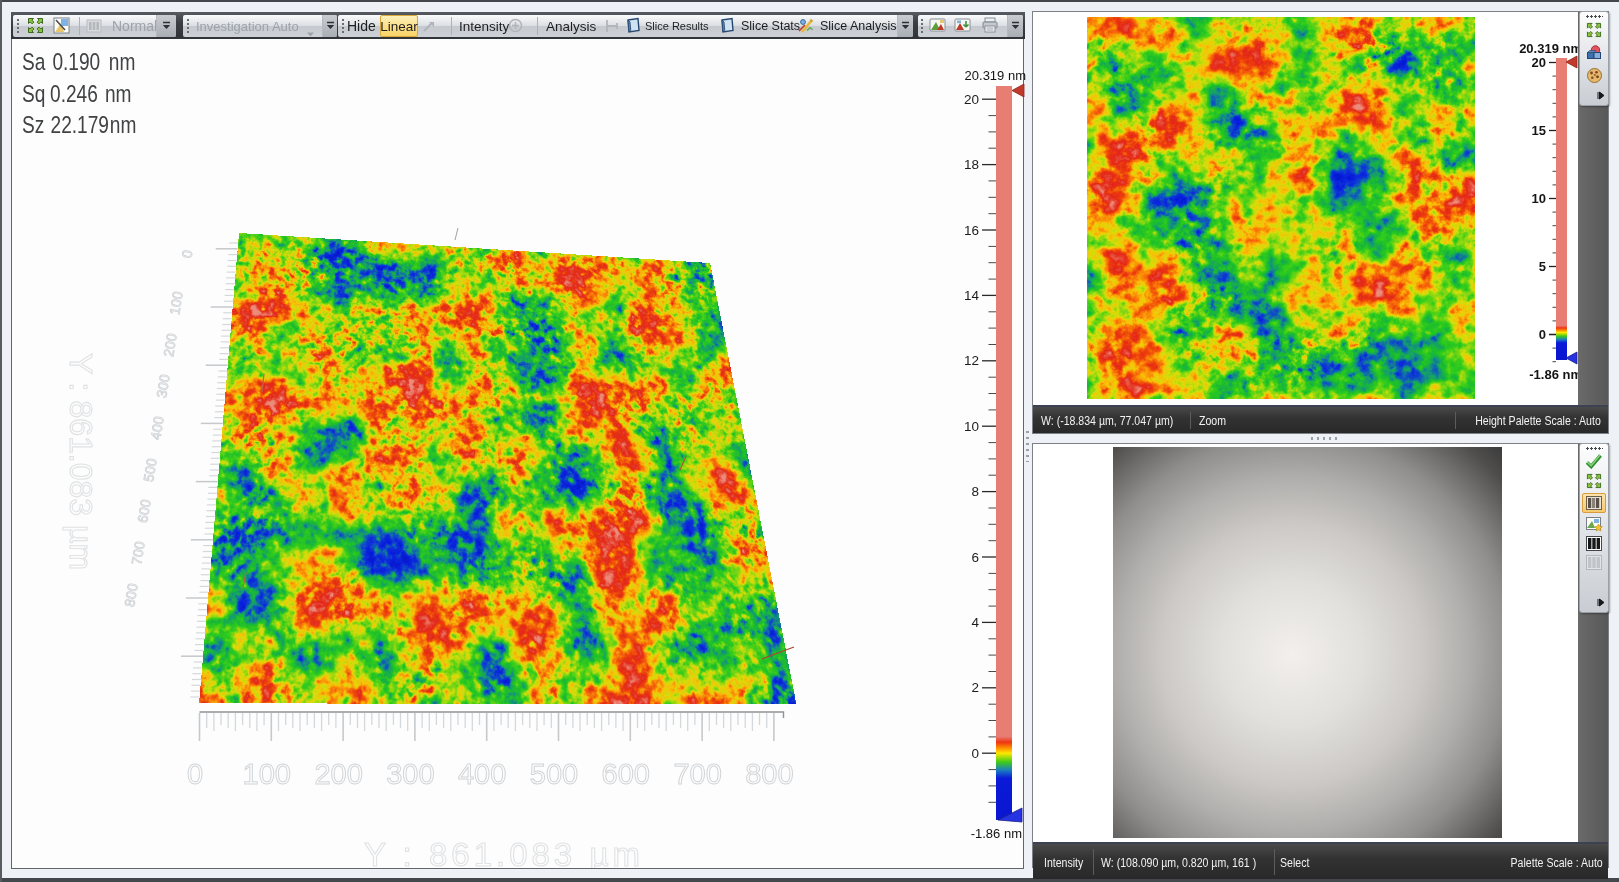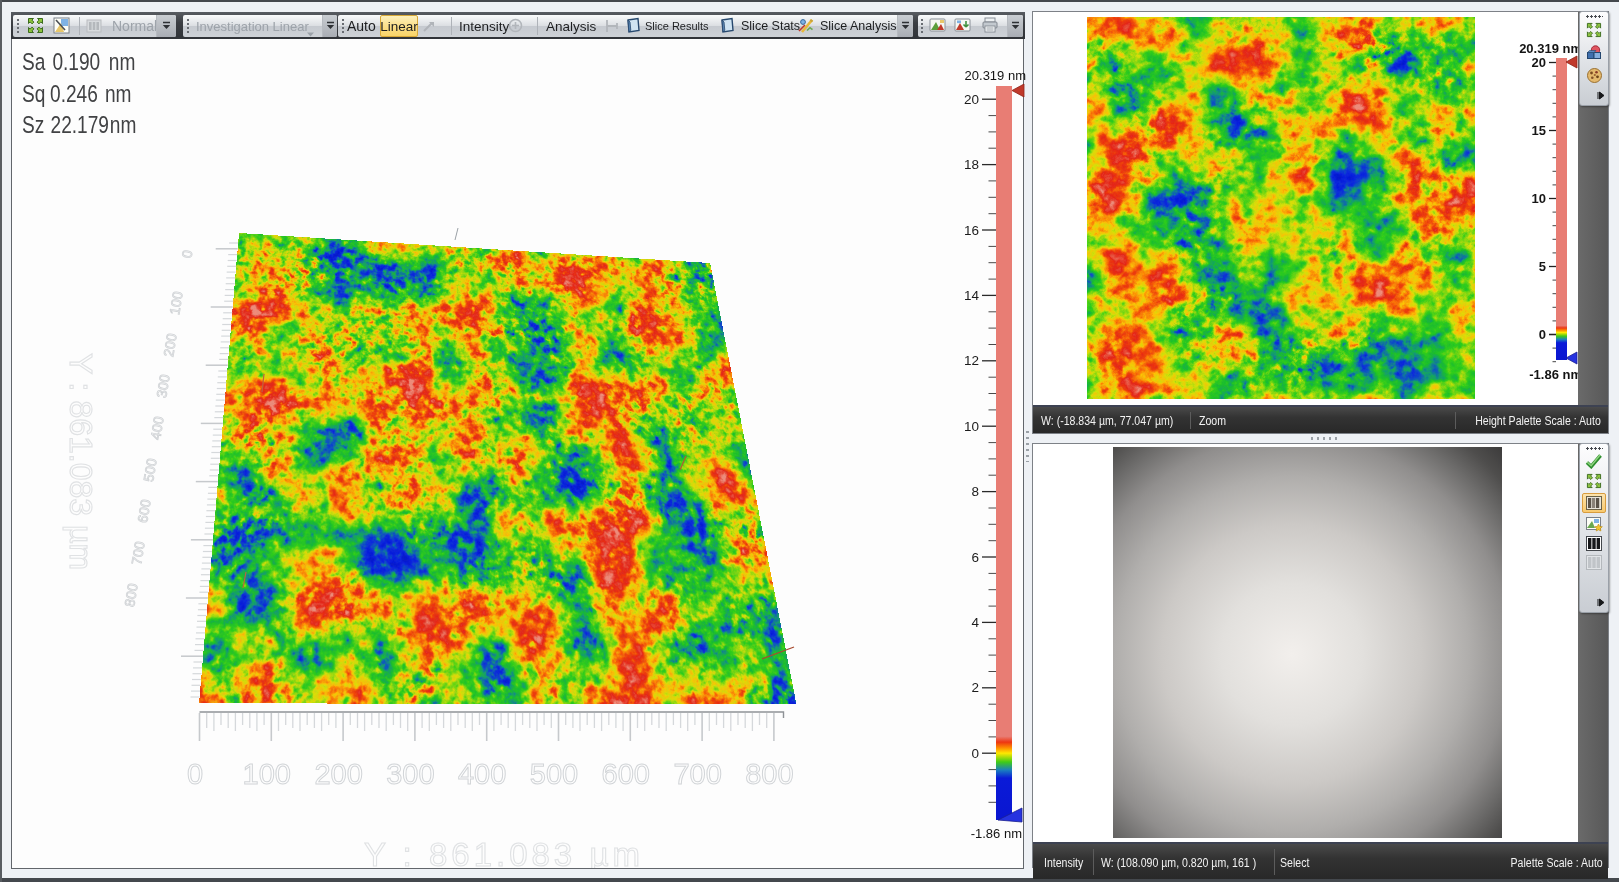--- a/index.html
+++ b/index.html
@@ -49,32 +49,32 @@
       <rect x="10.4" y="4" width="2.6" height="8" fill="#b4b8bc"></rect>
     </svg></div>
 <div class="tbt dis" style="left:112px;top:15px;font-size:14px">Normal</div>
 <div class="chevz" style="left:156px;top:15px;width:20px">
     <svg width="9" height="11" viewBox="0 0 9 11">
       <path d="M1 1.5h7" stroke="#2e3135" stroke-width="1.5"></path>
       <path d="M0.8 4 h7.4 L4.5 8Z" fill="#2e3135"></path>
     </svg>
   </div>
 <div class="grip" style="left:186px;top:18px"></div>
-<div class="tbt dis" style="left:196px;top:15px;font-size:13px">Investigation Linear</div>
+<div class="tbt dis" style="left:196px;top:15px;font-size:13px">Investigation Auto</div>
 <div class="abs" style="left:306px;top:24px"><svg width="9" height="7">
       <path d="M1 1.5 h7 L4.5 5.5Z" fill="#9da3aa"></path>
     </svg></div>
 <div class="chevz" style="left:322px;top:15px;width:15px">
     <svg width="9" height="11" viewBox="0 0 9 11">
       <path d="M1 1.5h7" stroke="#2e3135" stroke-width="1.5"></path>
       <path d="M0.8 4 h7.4 L4.5 8Z" fill="#2e3135"></path>
     </svg>
   </div>
 <div class="grip" style="left:341px;top:18px"></div>
-<div class="tbt" style="left:347px;top:15px;font-size:14px">Auto</div>
+<div class="tbt" style="left:347px;top:15px;font-size:14px">Hide</div>
 <div class="abs" style="left:380px;top:15px;height:22px;background:linear-gradient(#fdf0bc,#fbdf8a 50%,#f9d469);border:1px solid #d8a938;border-radius:2px;display:flex;align-items:center;justify-content:center;width:38px;font-size:13.5px;color:#1c1d1f">Linear</div>
 <div class="abs" style="left:421px;top:18px"><svg width="16" height="16" viewBox="0 0 16 16">
       <path d="M3 13 L11 5" stroke="#b0b4b9" stroke-width="2"></path>
       <path d="M8 4 h5 v5 z" fill="#b0b4b9"></path>
     </svg></div>
 <div class="tbsep" style="left:451px;top:17px"></div>
 <div class="tbt" style="left:459px;top:15px;font-size:13.5px">Intensity</div>
 <div class="abs" style="left:507px;top:17px"><svg width="17" height="17" viewBox="0 0 17 17">
       <circle cx="8.5" cy="8.5" r="6" fill="none" stroke="#b2b6bb" stroke-width="1.6"></circle>
       <path d="M8.5 5v7M5 8.5h7" stroke="#b2b6bb" stroke-width="1.6"></path>

